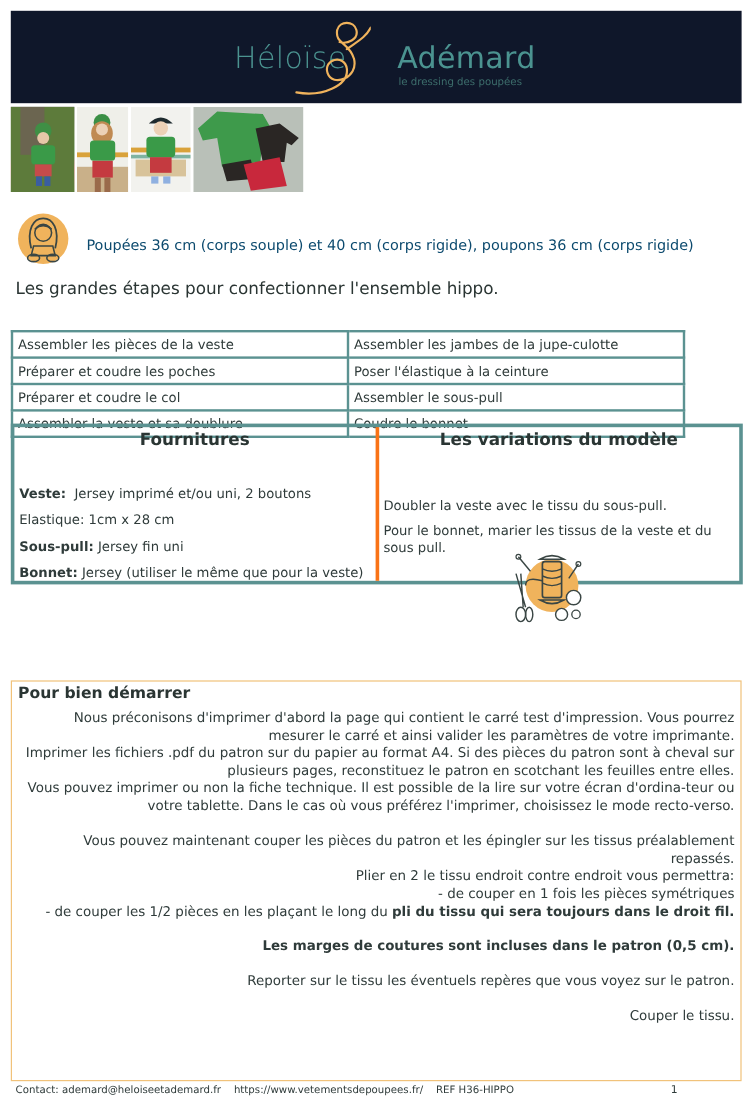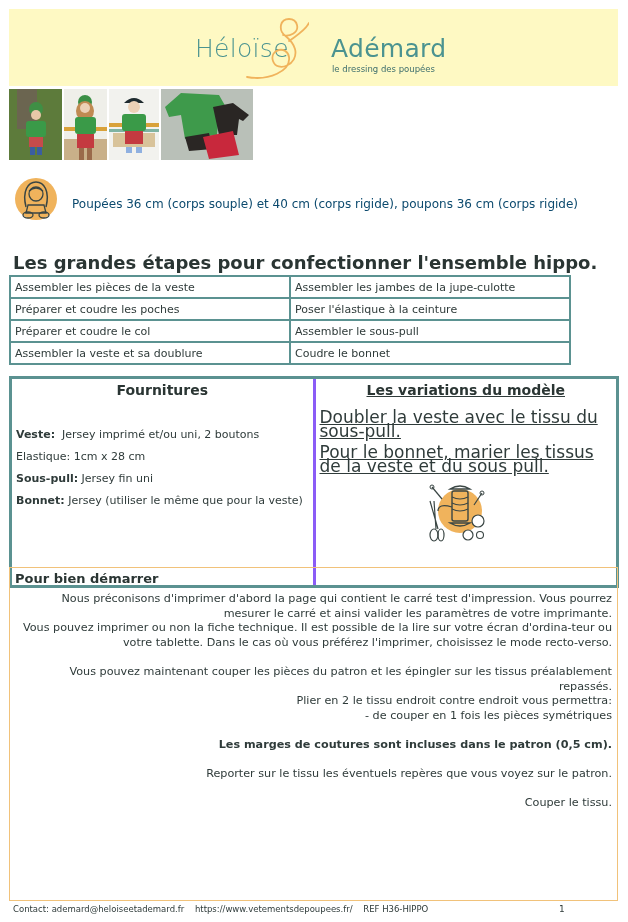--- a/index.html
+++ b/index.html
@@ -1,38 +1,38 @@
 <!DOCTYPE html>
 <html><head>
 <meta charset="utf-8">
 <style>
   html, body { margin: 0; padding: 0; background: #ffffff; }
   body { width: 628px; height: 922px; position: relative; overflow: hidden;
          font-family: "DejaVu Sans", sans-serif; color: #2f3b3a; }
-  .header { position: absolute; left: 9px; top: 9px; width: 609px; height: 77px; background: #fef9c3; }
+  .header { position: absolute; left: 9px; top: 9px; width: 609px; height: 77px; background: #0f172a; }
   .logo { position: absolute; left: 0; top: 0; width: 100%; height: 100%; }
   .logo-left { position: absolute; left: 186px; top: 25px; font-size: 25px; color: #4b9390; letter-spacing: 0.3px; font-family: "DejaVu Sans", sans-serif; font-weight: 300; }
   .logo-right { position: absolute; left: 322px; top: 25px; font-size: 25px; color: #4b9390; letter-spacing: 0.3px; text-align: center; }
   .logo-tag { position: absolute; left: 323px; top: 55px; font-size: 8.5px; color: #3d6e6c; }
   .amp { position: absolute; left: 230px; top: 6px; }
   .photos { position: absolute; left: 9px; top: 89px; height: 71px; }
   .photo { position: absolute; top: 0; height: 71px; overflow: hidden; }
   .doll-row { position: absolute; left: 14px; top: 177px; }
   .doll-text { position: absolute; left: 72px; top: 197px; font-size: 12px; color: #0c4a6e; white-space: nowrap; }
-  .section-title { position: absolute; left: 13px; top: 252px; font-size: 18px; font-weight: bold; color: #2a3533; white-space: nowrap; }
+  .section-title { position: absolute; left: 13px; top: 233px; font-size: 14px; font-weight: normal; color: #2a3533; white-space: nowrap; }
   table.steps { position: absolute; left: 9px; top: 275px; width: 562px; border-collapse: collapse; border: 2px solid #5b9291; }
   table.steps td { border: 2px solid #5b9291; font-size: 11px; padding: 2px 4px; height: 16px; color: #2f3b3a; width: 50%; white-space: nowrap; }
-  .boxes { position: absolute; left: 9px; top: 376px; width: 610px; height: 212px; border: 3px solid #5b9291; box-sizing: border-box; display: flex; }
+  .boxes { position: absolute; left: 9px; top: 353px; width: 610px; height: 134px; border: 3px solid #5b9291; box-sizing: border-box; display: flex; }
   .box { flex: 1; position: relative; padding: 0 4px; box-sizing: border-box; }
-  .box + .box { border-left: 3px solid #8b5cf6; text-decoration: underline; }
+  .box + .box { border-left: 3px solid #f97316; }
   .box h3 { margin: 3px 0 0 0; font-size: 14px; text-align: center; font-weight: bold; color: #2a3533; }
   .fourn { margin-top: 30px; font-size: 11px; line-height: 14px; }
   .fourn p { margin: 0 0 8px 0; }
   .fourn b { font-weight: bold; }
-  .vari { margin-top: 12px; font-size: 17px; line-height: 14px; }
+  .vari { margin-top: 40px; font-size: 11px; line-height: 14px; }
   .vari p { margin: 0 0 7px 0; }
   .sew-icon { position: absolute; left: 108px; top: 102px; }
   .start { position: absolute; left: 9px; top: 567px; width: 609px; height: 334px; border: 1px solid #f1c27a; box-sizing: border-box; padding: 3px 5px; }
   .start h3 { margin: 0 0 6px 0; font-size: 13px; font-weight: bold; color: #2a3533; }
   .start .body { font-size: 11.2px; line-height: 14.6px; color: #2f3b3a; }
   .start .body p { margin: 0; text-align: right; }
   .start .gap { height: 14.6px; }
   .start .strong { font-weight: bold; }
   .footer { position: absolute; left: 13px; top: 904px; font-size: 8.5px; color: #2f3b3a; white-space: nowrap; }
   .footer span { margin-right: 8px; }
@@ -174,25 +174,27 @@
       <circle cx="44" cy="54" r="5" fill="#fff" stroke="#3a4644" stroke-width="1.2"></circle>
       <circle cx="56" cy="54" r="3.5" fill="#fff" stroke="#3a4644" stroke-width="1.1"></circle>
     </svg>
   </div>
 </div>
 
 <div class="start">
   <h3>Pour bien démarrer</h3>
   <div class="body">
     <p>Nous préconisons d'imprimer d'abord la page qui contient le carré test d'impression. Vous pourrez mesurer le carré et ainsi valider les paramètres de votre imprimante.</p>
+    <p>Imprimer les fichiers .pdf du patron sur du papier au format  A4. Si des pièces du patron sont à cheval sur plusieurs pages, reconstituez le patron en scotchant les feuilles entre elles.</p>
     <p>Vous pouvez imprimer ou non la fiche technique. Il est possible de la lire sur votre écran d'ordina-teur ou votre tablette. Dans le cas où vous préférez l'imprimer, choisissez le mode recto-verso.</p>
     <div class="gap"></div>
     <p>Vous pouvez maintenant couper les pièces du patron et les épingler sur les tissus préalablement repassés.</p>
     <p>Plier en 2 le tissu endroit contre endroit vous permettra:</p>
     <p>- de couper en 1 fois les pièces symétriques</p>
+    <p><span>- de couper les 1/2 pièces en les plaçant le long du </span><span class="strong" style="font-weight:600">pli du tissu qui sera toujours dans le droit fil.</span></p>
     <div class="gap"></div>
     <p class="strong">Les marges de coutures sont incluses dans le patron (0,5 cm).</p>
     <div class="gap"></div>
     <p>Reporter sur le tissu les éventuels repères que vous voyez sur le patron.</p>
     <div class="gap"></div>
     <p>Couper le tissu.</p>
   </div>
 </div>
 
 <div class="footer">

